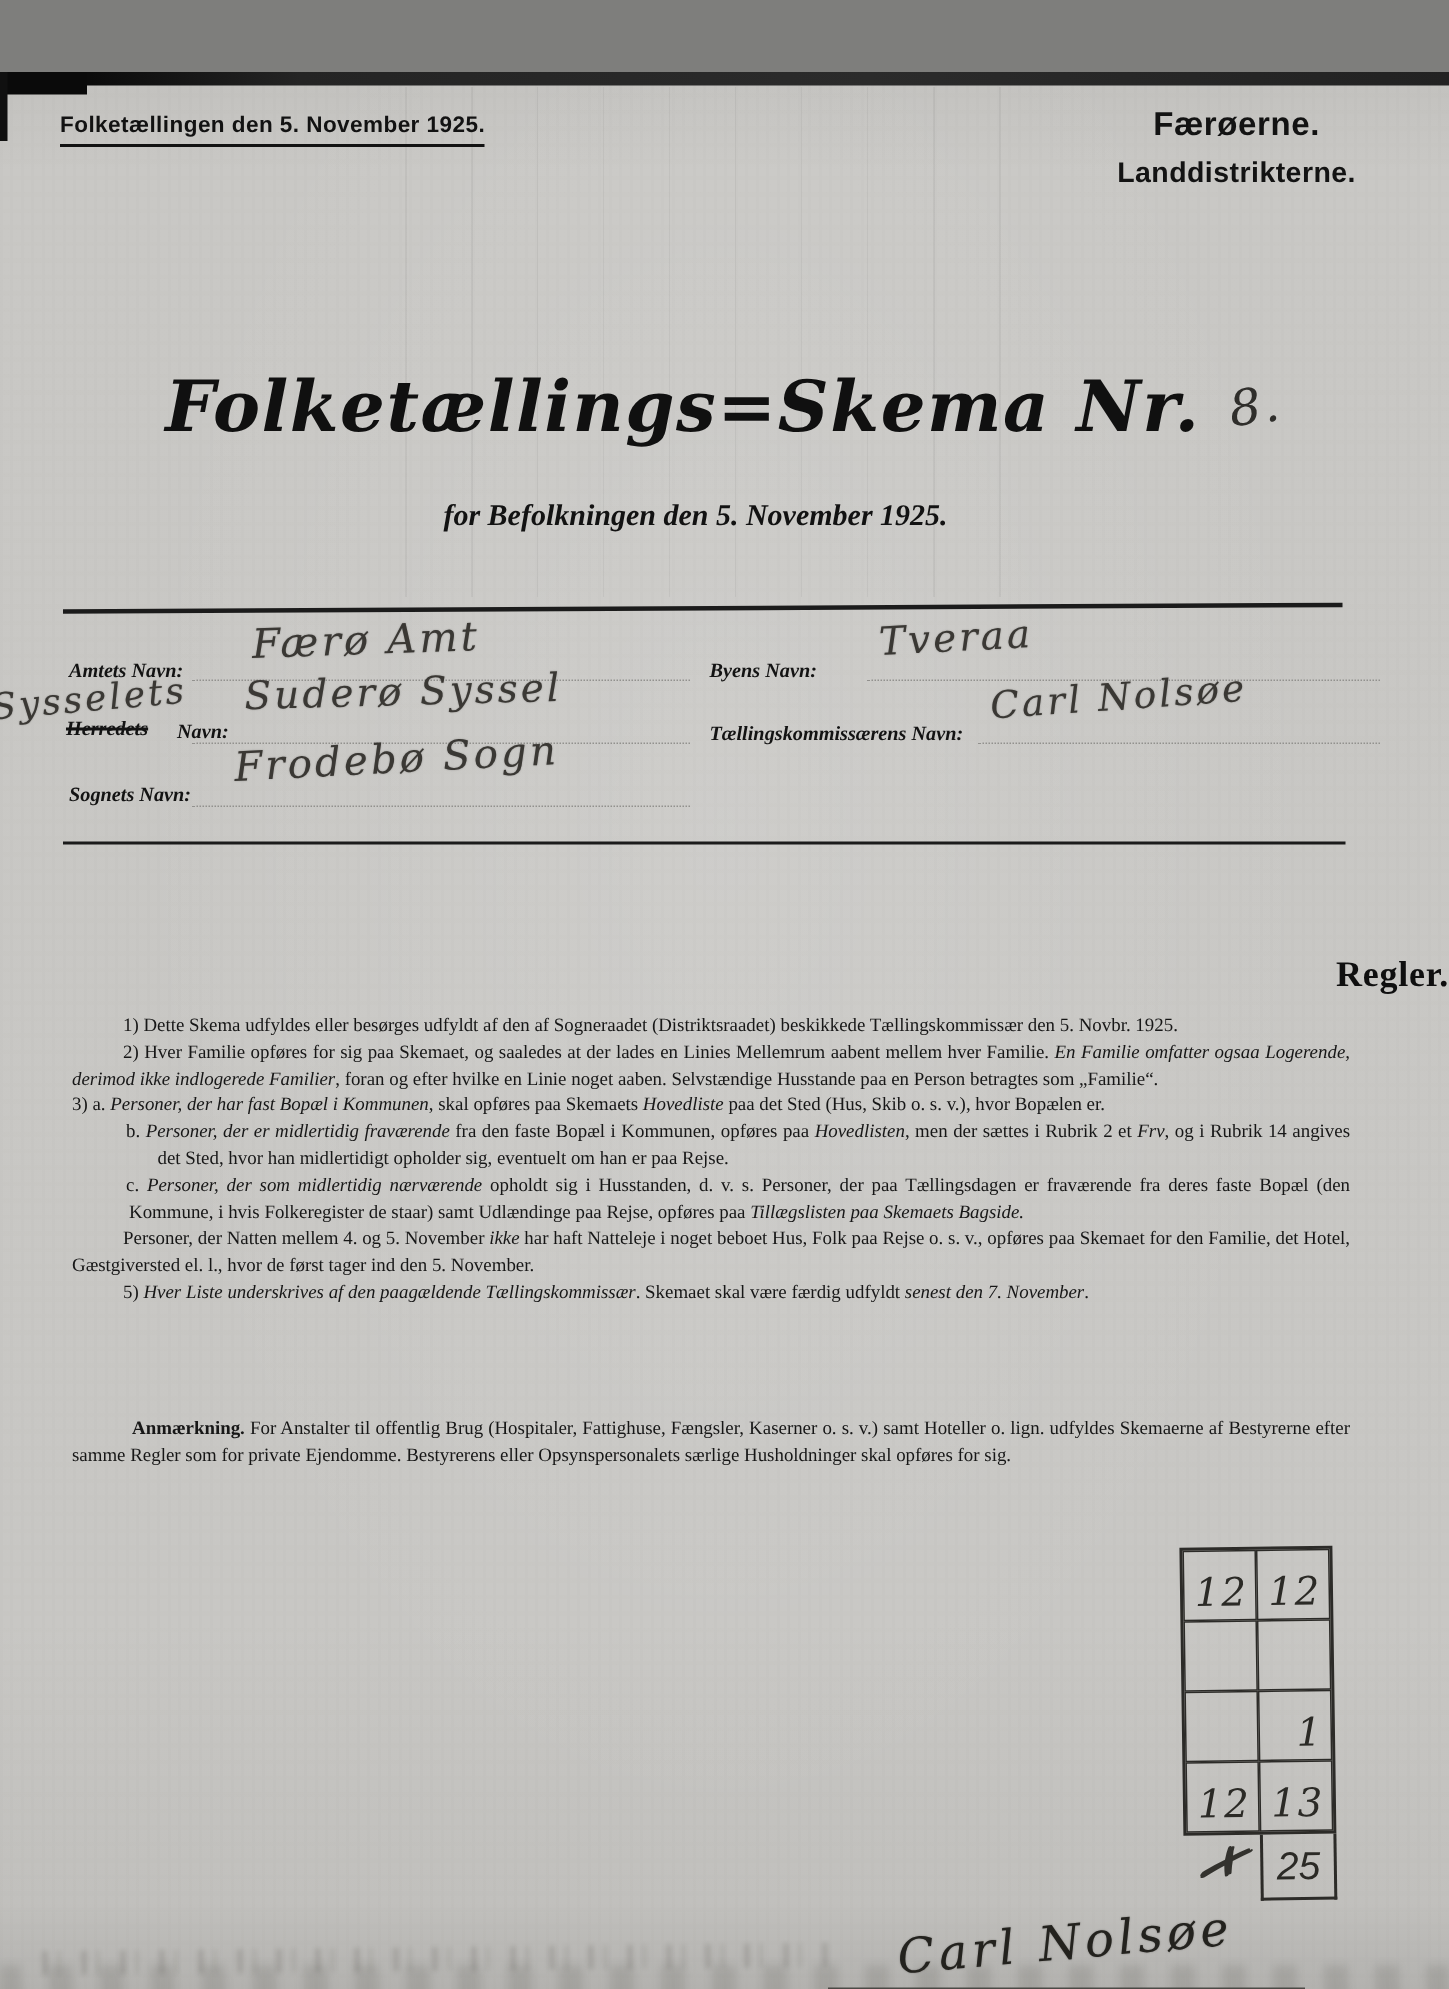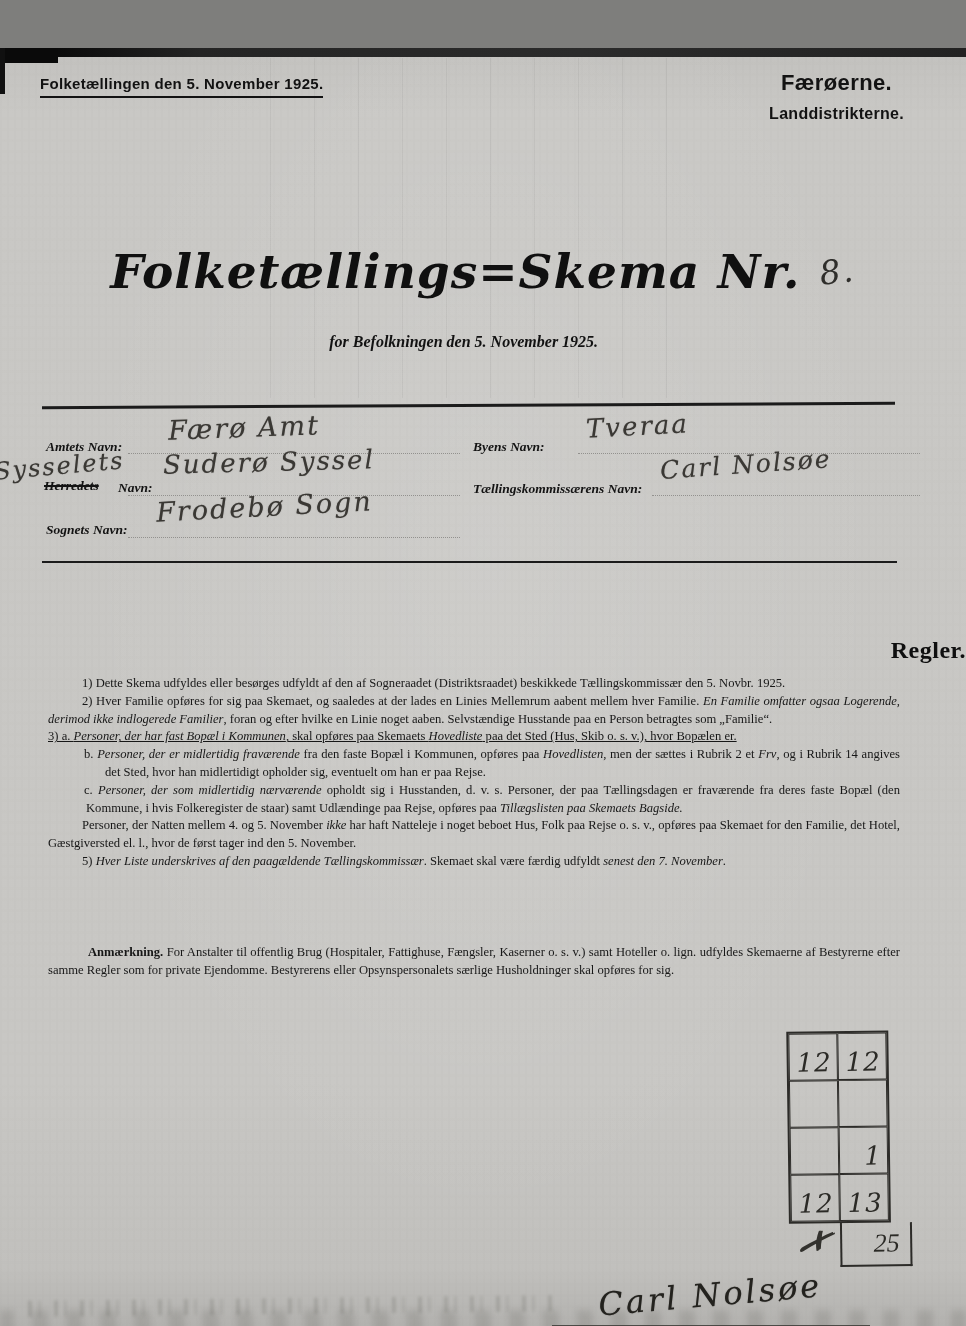--- a/index.html
+++ b/index.html
@@ -33,31 +33,31 @@
   .bottom-shadow{position:absolute;left:0;bottom:0;width:100%;height:34px;
     background:linear-gradient(180deg,rgba(60,58,52,0),rgba(42,40,36,.5));}
 
   
   .hdr-left{position:absolute;left:40px;top:27px;font-family:"Liberation Sans",sans-serif;
     font-weight:bold;font-size:15px;letter-spacing:.3px;color:#121212;
     border-bottom:2px solid #121212;padding-bottom:4px;}
   .hdr-right{position:absolute;right:62px;top:22px;text-align:center;
     font-family:"Liberation Sans",sans-serif;font-weight:bold;color:#131313;}
   .hdr-right .l1{font-size:22px;letter-spacing:.4px;}
-  .hdr-right .l2{font-size:16px;margin-top:9px;letter-spacing:.3px;}
+  .hdr-right .l2{font-size:19px;margin-top:9px;letter-spacing:.3px;}
 
   
   .title-row{position:absolute;top:196px;left:0;width:100%;text-align:center;white-space:nowrap;}
   .title-main{display:inline-block;font-family:"DejaVu Serif",serif;font-style:italic;
     font-weight:bold;font-size:47px;letter-spacing:1px;color:#101010;}
   .title-num{display:inline-block;font-family:"DejaVu Serif",serif;font-style:italic;
     font-size:33px;color:#2f2e2b;margin-left:16px;transform:rotate(-7deg) translateY(-5px);
     letter-spacing:2px;}
   .subtitle{position:absolute;top:285px;left:0;width:96%;text-align:center;
-    font-weight:bold;font-style:italic;font-size:16px;color:#121212;}
+    font-weight:bold;font-style:italic;font-size:20px;color:#121212;}
 
   
   .rule-top{position:absolute;left:42px;width:853px;top:356px;border-top:3px solid #1b1b1b;transform:rotate(-.3deg);}
   .rule-mid{position:absolute;left:42px;width:855px;top:513px;border-top:2px solid #1b1b1b;}
 
   
   .flabel{position:absolute;font-weight:bold;font-style:italic;font-size:13.5px;color:#131313;white-space:nowrap;}
   .struck{text-decoration:line-through;text-decoration-thickness:2px;}
   .dot{position:absolute;height:0;border-bottom:1.5px dotted #92918e;}
   .hw{position:absolute;font-family:"DejaVu Serif",serif;font-style:italic;color:#3a3834;
@@ -69,38 +69,38 @@
   .hw-by{left:586px;top:363px;font-size:26px;transform:rotate(-3deg);}
   .hw-kom{left:660px;top:402px;font-size:25px;transform:rotate(-4deg);}
 
   
   .regler-h{position:absolute;top:589px;left:0;width:100%;text-align:right;
     font-weight:bold;font-size:24px;letter-spacing:.5px;color:#0f0f0f;}
   .rules{position:absolute;left:48px;top:627px;width:852px;font-size:12.6px;
     line-height:17.8px;text-align:justify;color:#171717;}
   .rules p{margin:0;}
   .r-ind{text-indent:34px;}
-  .r-sub1{margin-left:30px;text-align:left;text-decoration:underline;}
+  .r-sub1{margin-left:30px;text-align:left;}
   .r-sub2b{padding-left:57px;text-indent:-21px;}
   .r-sub2c{padding-left:38px;text-indent:-2px;}
   .it{font-style:italic;}
   .bo{font-weight:bold;}
   .anm{position:absolute;left:48px;top:882px;width:852px;font-size:12.6px;
     line-height:18.6px;text-align:justify;text-indent:40px;color:#171717;}
 
   
   .tally{position:absolute;left:788px;top:983px;width:120px;height:250px;transform:rotate(-.8deg);}
   .tgrid{position:absolute;left:0;top:0;display:grid;grid-template-columns:49px 49px;
     grid-auto-rows:47px;border:2px solid #2c2b28;}
   .tcell{border:1px solid #2c2b28;display:flex;align-items:flex-end;justify-content:flex-end;
     padding:0 5px 2px 0;font-family:"DejaVu Serif",serif;font-style:italic;font-size:26px;
     color:#2b2a26;letter-spacing:1px;}
   .textra{position:absolute;left:51px;top:192px;width:47px;height:42px;
     border:2px solid #2c2b28;border-top:none;display:flex;align-items:center;justify-content:center;
-    font-family:Liberation Serif, serif;font-style:italic;font-size:26px;color:#2b2a26;padding-left:21px;}
+    font-family:Liberation Sans, sans-serif;font-style:italic;font-size:26px;color:#2b2a26;}
   .tmark{position:absolute;left:10px;top:190px;font-family:"DejaVu Serif",serif;font-style:italic;
     font-size:36px;color:#33322e;transform:rotate(14deg) skewX(-8deg);}
 
   
   .sig-hw{position:absolute;left:598px;top:1228px;font-family:"DejaVu Serif",serif;
     font-style:italic;font-size:32px;color:#23221e;letter-spacing:3px;transform:rotate(-5deg);
     white-space:nowrap;text-shadow:0 0 1px rgba(35,34,30,.5);}
   .sig-line{position:absolute;left:552px;top:1277px;width:318px;border-top:1.5px solid #4b4b47;}
   .sig-cap{position:absolute;left:600px;top:1282px;font-size:9.5px;color:#2d2d2a;letter-spacing:.3px;}
 </style>

